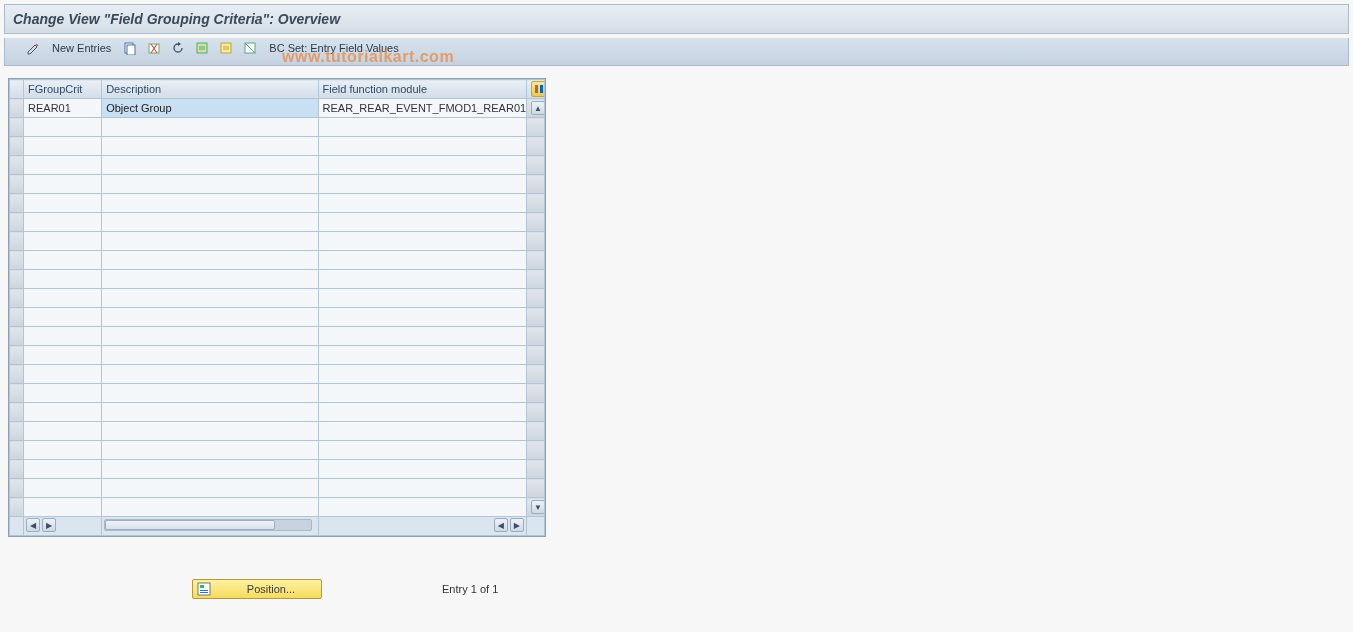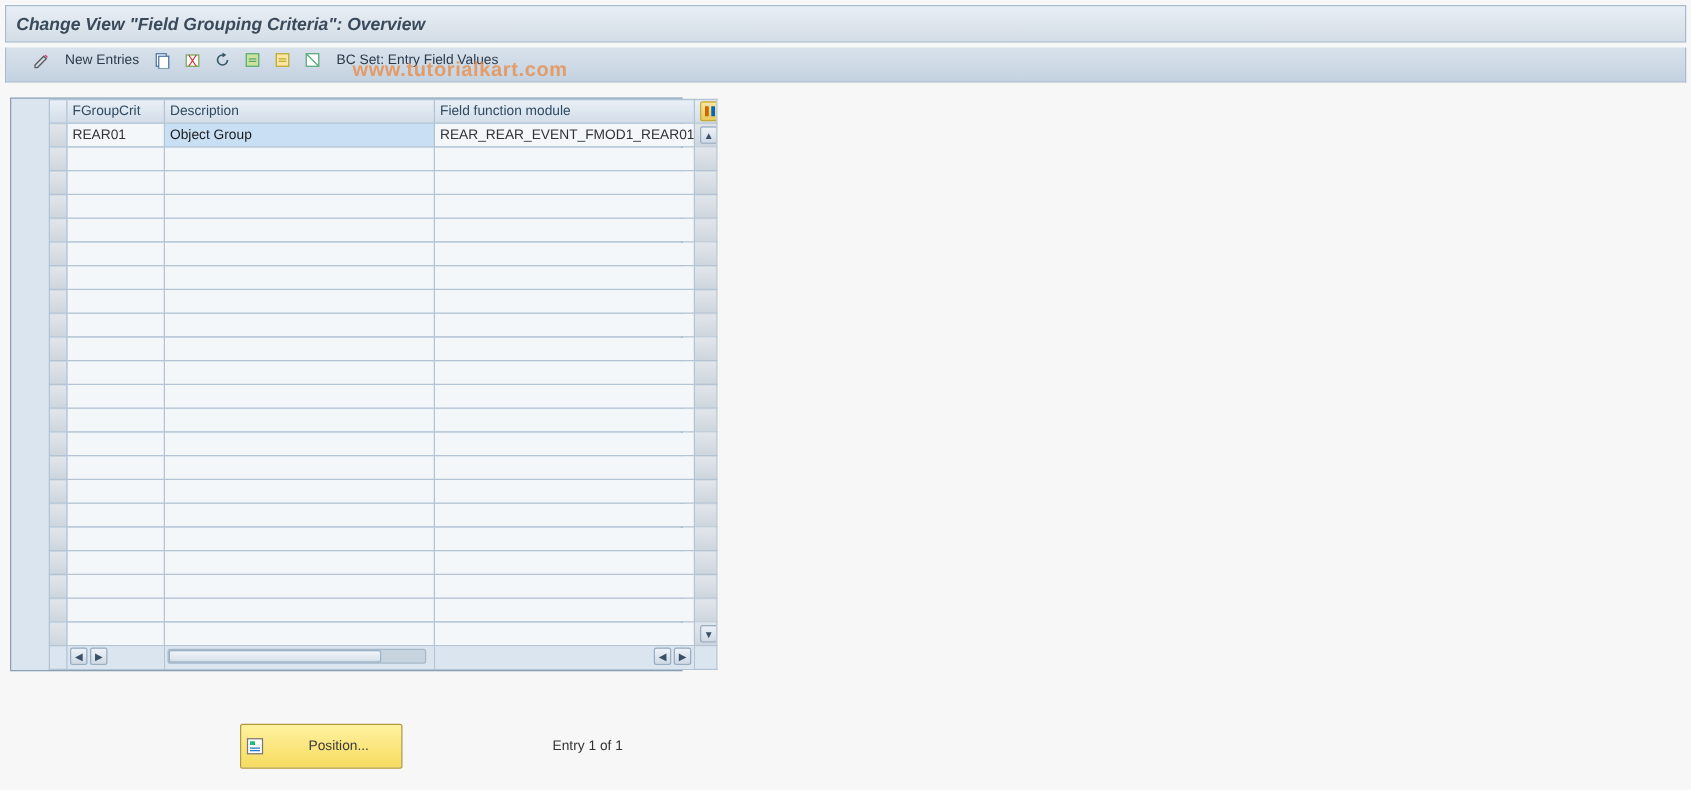--- a/index.html
+++ b/index.html
@@ -59,21 +59,20 @@
   svg { display: block; }
 
   .content {
     margin: 12px 4px 4px 8px;
     width: 538px;
   }
   .table-wrap {
     border: 1px solid #8aa1b5;
     background: #dbe5ef;
     position: relative;
-    padding-left: 30px;
   }
   table.grid {
     border-collapse: collapse;
     width: 100%;
     table-layout: fixed;
   }
   table.grid th, table.grid td {
     border: 1px solid #b3c4d4;
     padding: 0 4px;
     height: 19px;
@@ -136,21 +135,21 @@
     display:flex;
     align-items:center;
     gap: 120px;
     padding-left: 184px;
   }
   .pos-btn {
     display:flex;align-items:center;
     background:linear-gradient(to bottom,#fff2a0,#f6db5f);
     border:1px solid #b4993a;
     border-radius:2px;
-    height:36px;
+    height:20px;
     padding:0 0 0 4px;
     gap:10px;
     cursor:pointer;
     min-width:130px;
   }
   .pos-btn span.lbl { flex:1; text-align:center; color:#3a3a3a; }
   .entry-text { color:#333; }
 </style>
 </head>
 <body>

